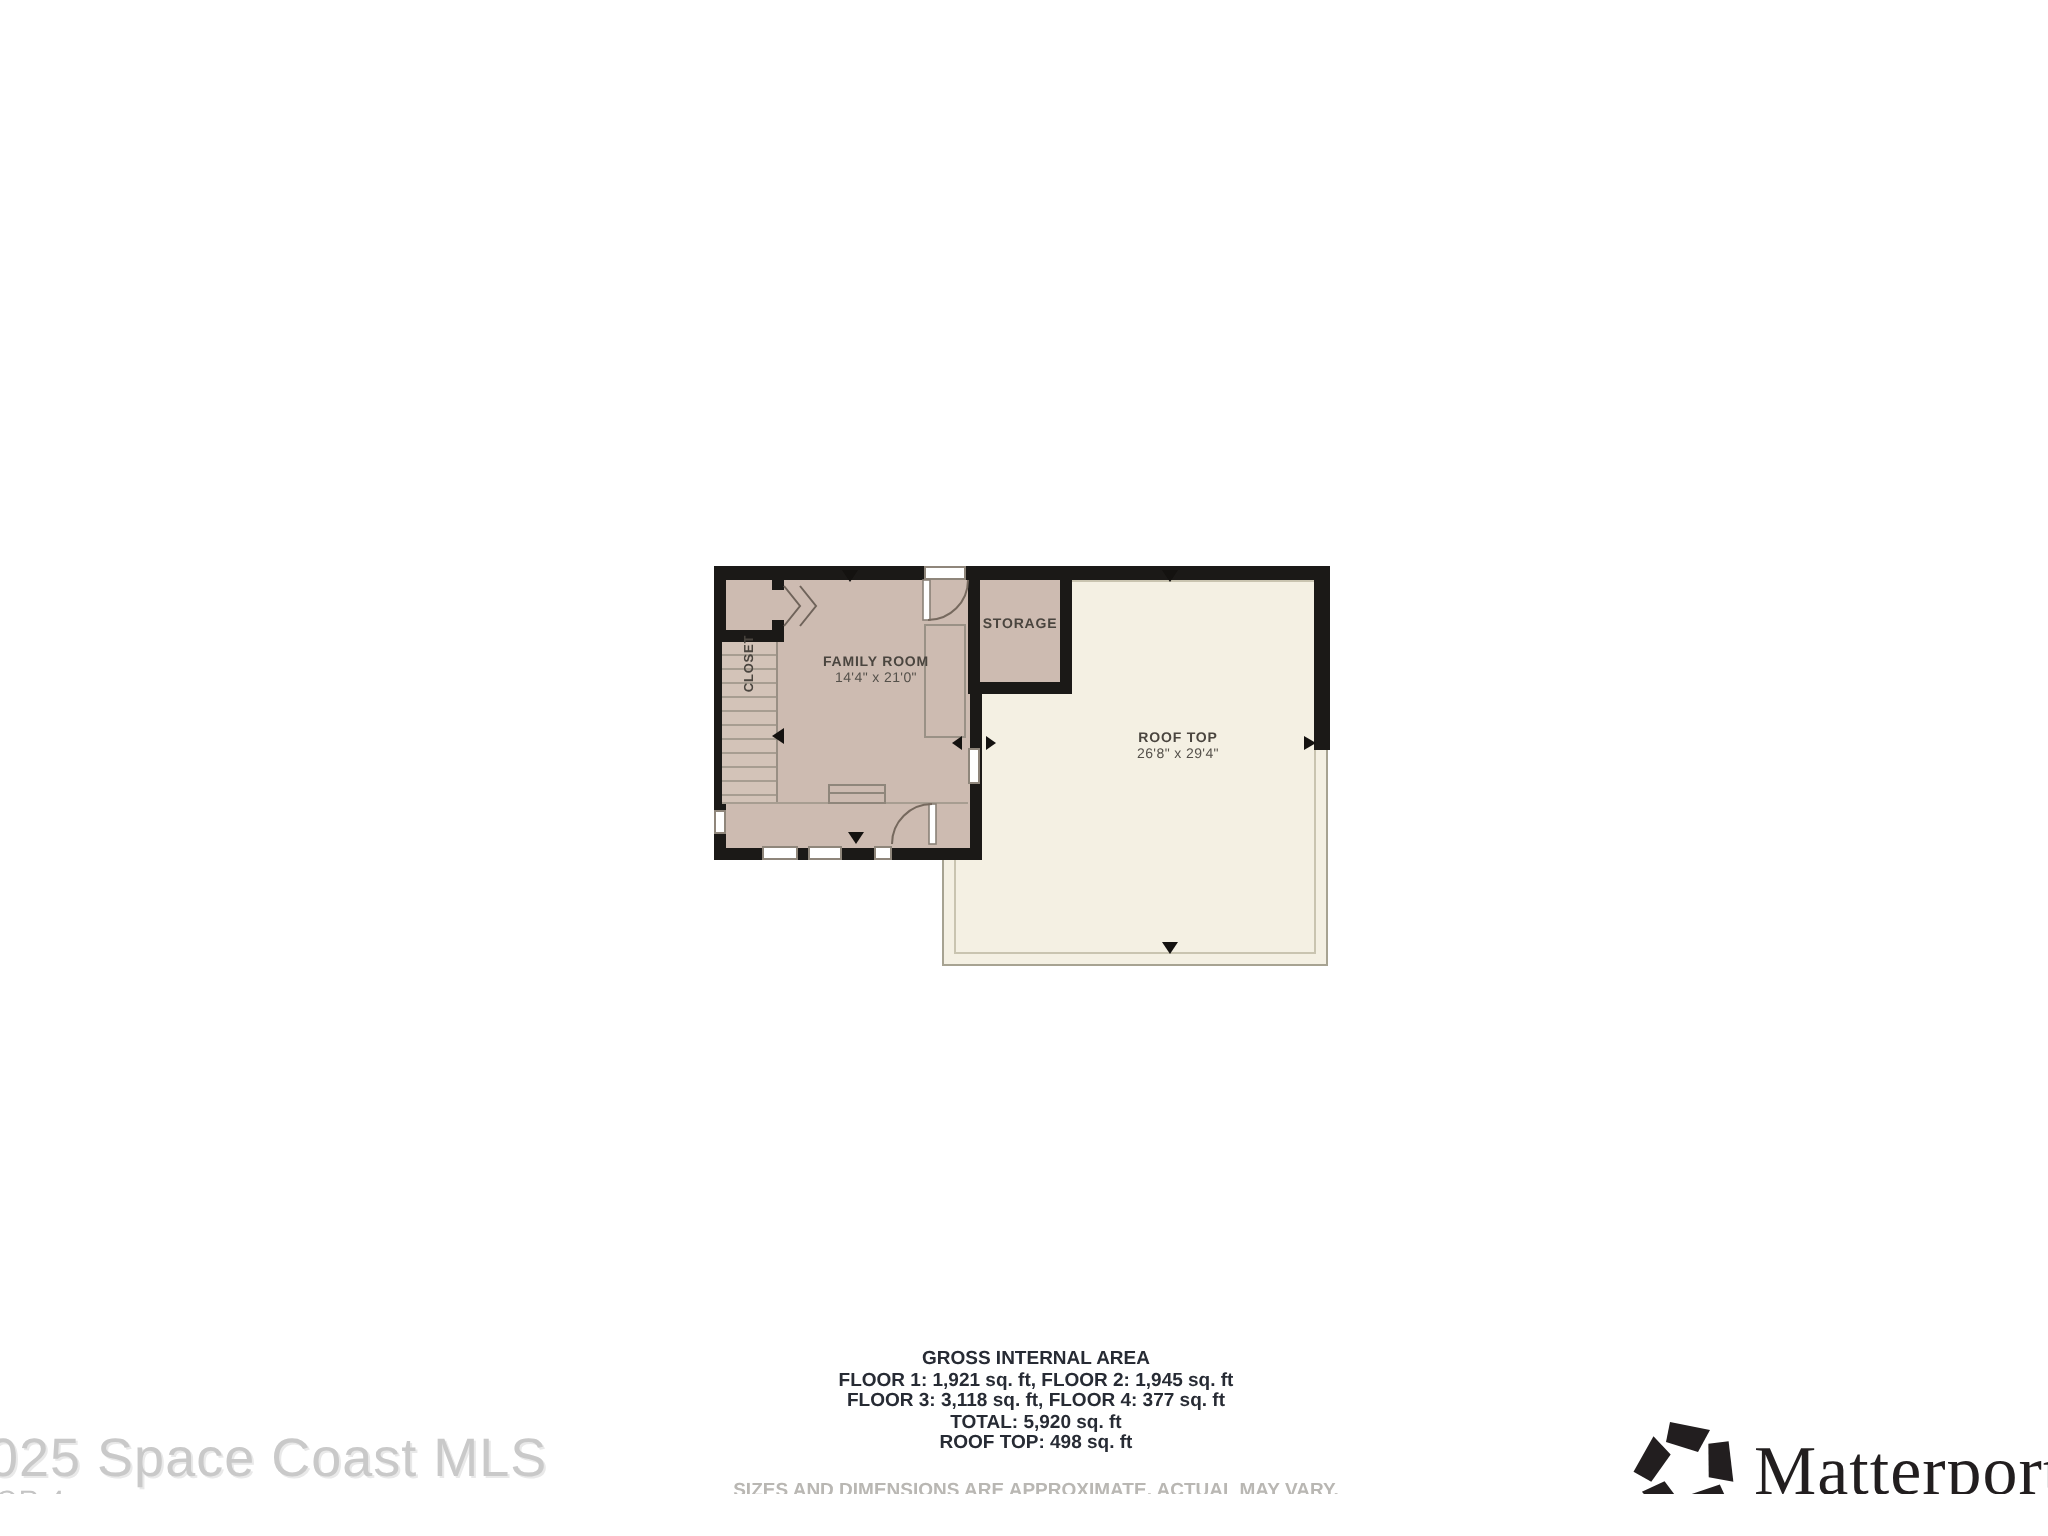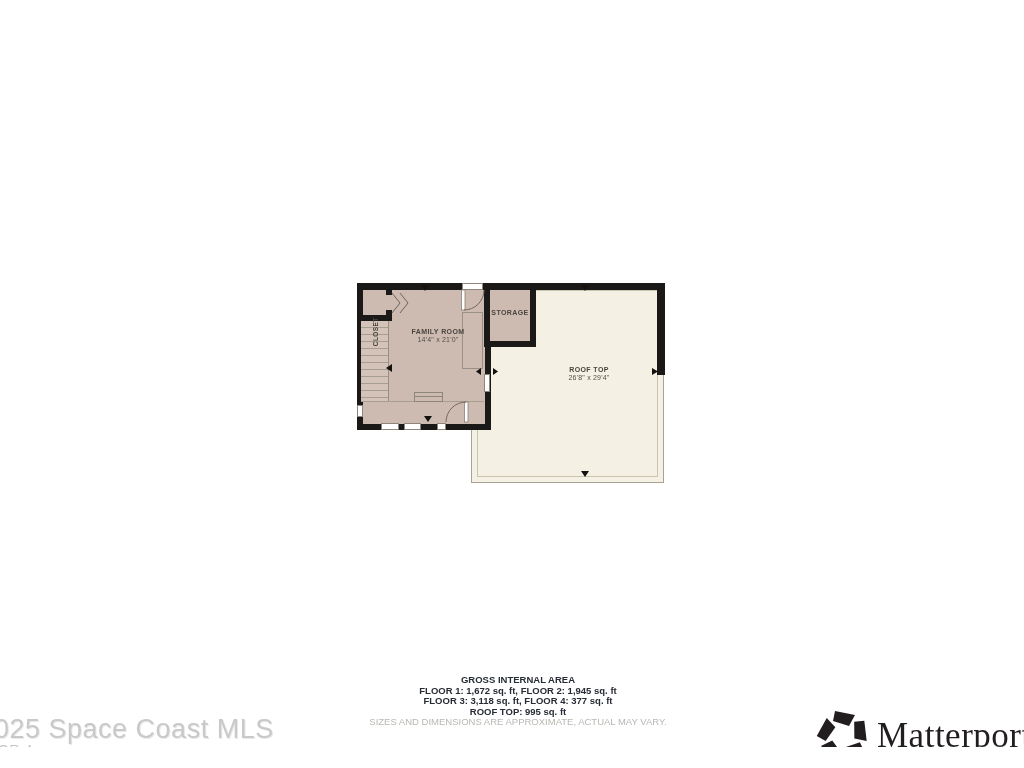--- a/index.html
+++ b/index.html
@@ -27,21 +27,21 @@
               font-weight:700;white-space:nowrap;}
   .room-dims{font-weight:400;font-size:7px;letter-spacing:0.2px;color:#54504a;}
   .closet-label{position:absolute;transform:translate(-50%,-50%);writing-mode:vertical-rl;
               text-orientation:mixed;rotate:180deg;color:#4a453f;font-size:6.5px;
               font-weight:700;letter-spacing:0.4px;}
 
   
   .stats{position:absolute;left:518px;top:675px;transform:translateX(-50%);
          width:480px;text-align:center;color:#272b34;font-size:9.5px;
          line-height:10.6px;font-weight:700;}
-  .stats .disclaimer{color:#b9b7b3;font-weight:400;}
+  .stats .disclaimer{color:#b9b7b3;font-weight:700;margin-top:13px;}
 
   
   .wm-big{position:absolute;left:-6px;top:714px;font-size:27px;color:#c9c9c9;
           letter-spacing:0.5px;white-space:nowrap;text-shadow:1px 1px 0 #e9e9e9;}
   .wm-small{position:absolute;left:-2px;top:742px;font-size:14px;color:#c4c4c4;
           letter-spacing:0.5px;}
 
   
   .brand{position:absolute;left:816px;top:709px;display:flex;align-items:center;}
   .brand-text{font-family:"Liberation Serif",serif;font-size:35px;color:#221e1f;
@@ -118,23 +118,24 @@
     </div>
 
     <div class="room-label" style="left:589px;top:366px;">
       <div>ROOF TOP</div>
       <div class="room-dims">26'8" x 29'4"</div>
     </div>
   </div>
 
   <div class="stats">
     <div>GROSS INTERNAL AREA</div>
-    <div>FLOOR 1: 1,672 sq. ft, FLOOR 2: 1,945 sq. ft</div>
+    <div>FLOOR 1: 1,921 sq. ft, FLOOR 2: 1,945 sq. ft</div>
     <div>FLOOR 3: 3,118 sq. ft, FLOOR 4: 377 sq. ft</div>
-    <div>ROOF TOP: 995 sq. ft</div>
+    <div>TOTAL: 5,920 sq. ft</div>
+    <div>ROOF TOP: 498 sq. ft</div>
     <div class="disclaimer">SIZES AND DIMENSIONS ARE APPROXIMATE, ACTUAL MAY VARY.</div>
   </div>
 
   <div class="wm-big">025 Space Coast MLS</div>
   <div class="wm-small">OR 4</div>
 
   <div class="brand">
     <svg width="54" height="54" viewBox="0 0 54 54">
       <g fill="#221e1f">
         <g transform="rotate(0 27 27)">

